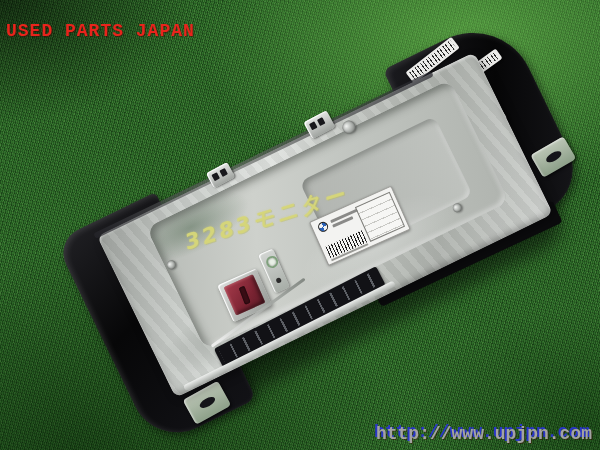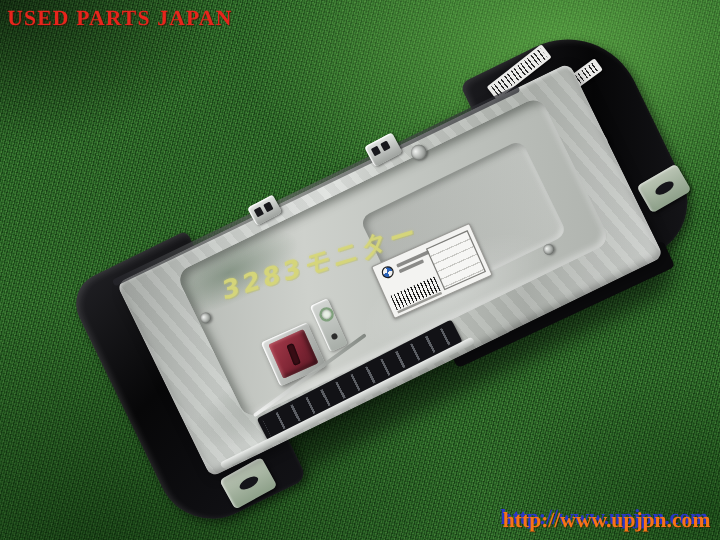--- a/index.html
+++ b/index.html
@@ -193,26 +193,27 @@
   .screw-1{left:268px;top:6px;width:13px;height:13px;}
   .screw-2{left:50px;top:54px;width:9px;height:9px;}
   .screw-3{left:332px;top:128px;width:9px;height:9px;}
   .ridge{
     left:54px;top:138px;width:115px;height:3px;transform:rotate(-10deg);
     background:linear-gradient(90deg, rgba(255,255,255,0.75), rgba(118,124,118,0.85));
     border-radius:2px;
   }
   
   .wm{
-    position:absolute;font-family:Liberation Serif, serif;font-weight:bold;
+    position:absolute;font-family:Liberation Mono, monospace;font-weight:bold;
     white-space:nowrap;
+    margin-top:16px;
   }
   .wm-top{left:6px;top:5px;font-size:18px;letter-spacing:1px;color:#e8241c;
     text-shadow:1px 1px 0 rgba(70,0,0,0.45);}
-  .wm-url{right:8px;bottom:6px;font-size:18px;color:#f97316;
+  .wm-url{right:8px;bottom:6px;font-size:18px;color:#a3a3a3;
     text-shadow:-2px -2px 0 #2a35c8, 1px 1px 0 rgba(70,0,0,0.35);}
 </style>
 </head>
 <body>
 
 <div class="stage">
   <div class="turf"></div>
 
   <div class="unit-shadow"></div>
 

